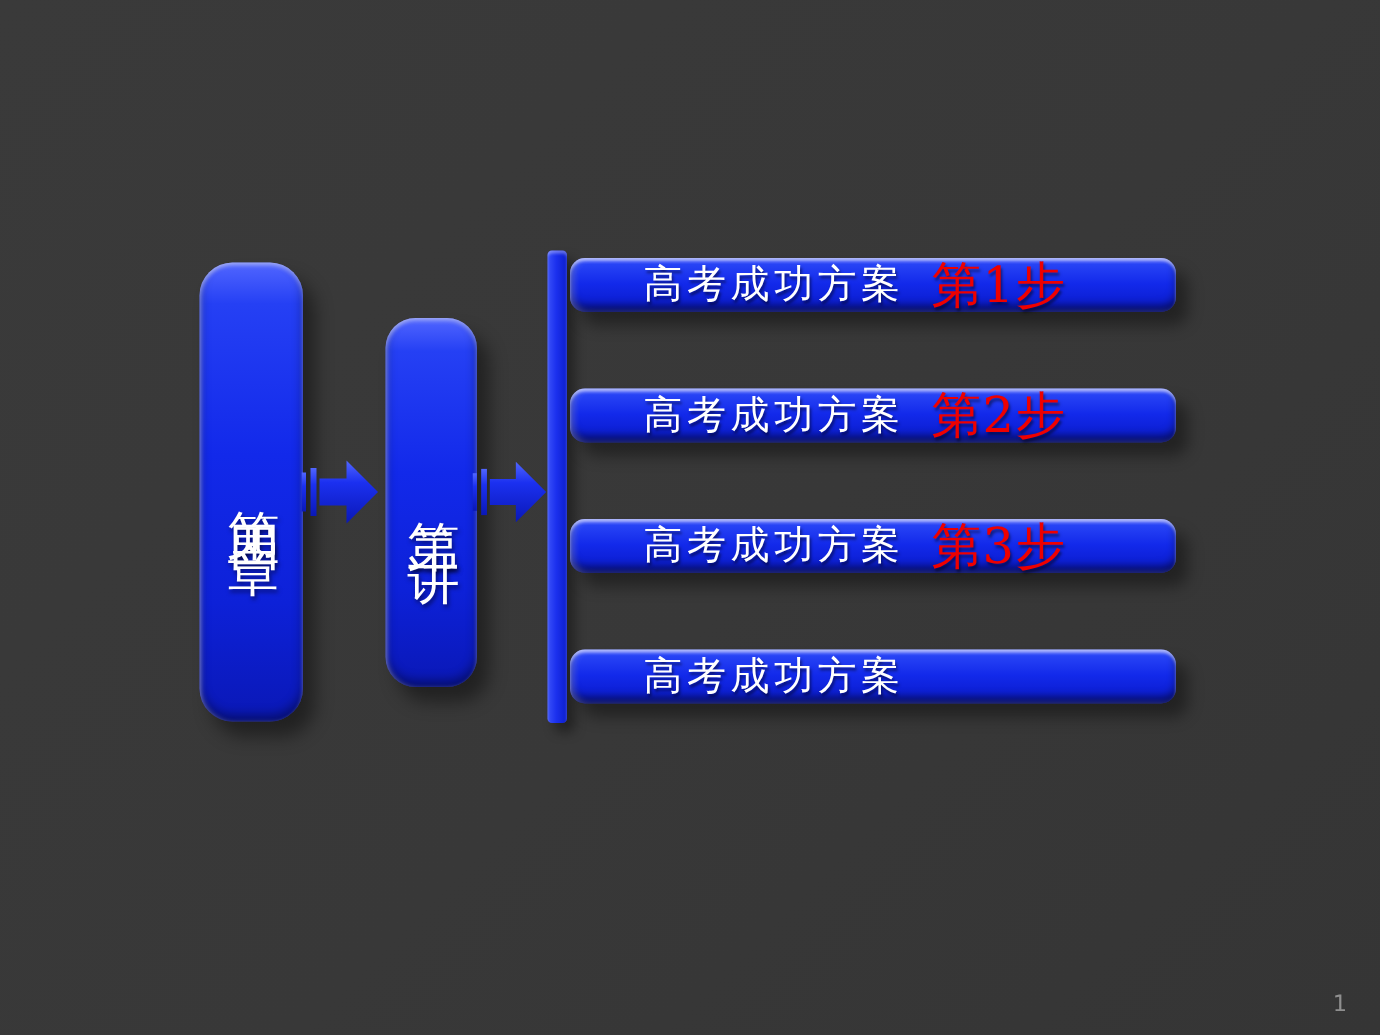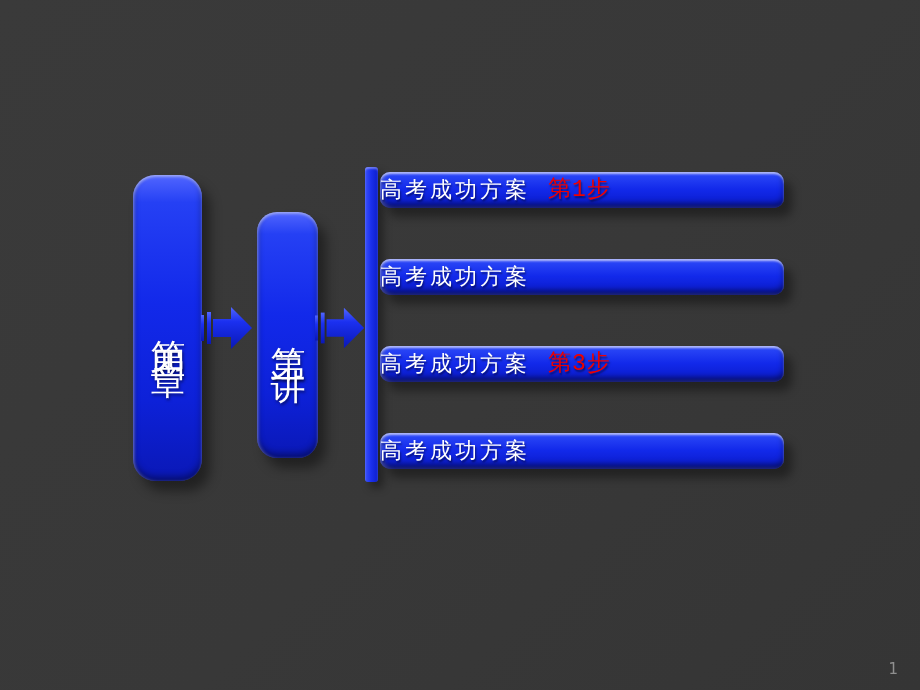--- a/index.html
+++ b/index.html
@@ -77,38 +77,38 @@
       inset 0 2px 2px rgba(255,255,255,0.5),
       inset 3px 0 4px rgba(255,255,255,0.22),
       inset 0 -4px 6px rgba(0,0,10,0.5);
   }
   .bar-1 { top: 172px; }
   .bar-2 { top: 259px; }
   .bar-3 { top: 346px; }
   .bar-4 { top: 433px; }
 
   .bar-label {
+    margin-left: 49px;
     color: #ffffff;
-    font-size: 22px;
+    font-size: 26px;
     line-height: 36px;
     letter-spacing: 3px;
     text-shadow: 1px 2px 2px rgba(0,0,20,0.55);
     white-space: nowrap;
     user-select: none;
   }
   .bar-step {
     margin-left: 18px;
     color: #ee0000;
-    font-size: 23px;
+    font-size: 33px;
     line-height: 36px;
     letter-spacing: 1px;
     text-shadow: 1px 2px 2px rgba(0,0,0,0.5);
     white-space: nowrap;
     user-select: none;
-    font-family: Liberation Mono, monospace;
   }
 
   .page-number {
     position: absolute;
     right: 22px;
     bottom: 12px;
     color: #8f8f8f;
     font-size: 15px;
     font-family: "DejaVu Sans", "Liberation Sans", sans-serif;
   }
@@ -146,20 +146,21 @@
   </svg>
 
   <div class="spine"></div>
 
   <div class="bar bar-1">
     <span class="bar-label">高考成功方案</span>
     <span class="bar-step">第1步</span>
   </div>
   <div class="bar bar-2">
     <span class="bar-label">高考成功方案</span>
+    <span class="bar-step">第2步</span>
   </div>
   <div class="bar bar-3">
     <span class="bar-label">高考成功方案</span>
     <span class="bar-step">第3步</span>
   </div>
   <div class="bar bar-4">
     <span class="bar-label">高考成功方案</span>
   </div>
 
   <div class="page-number">1</div>

